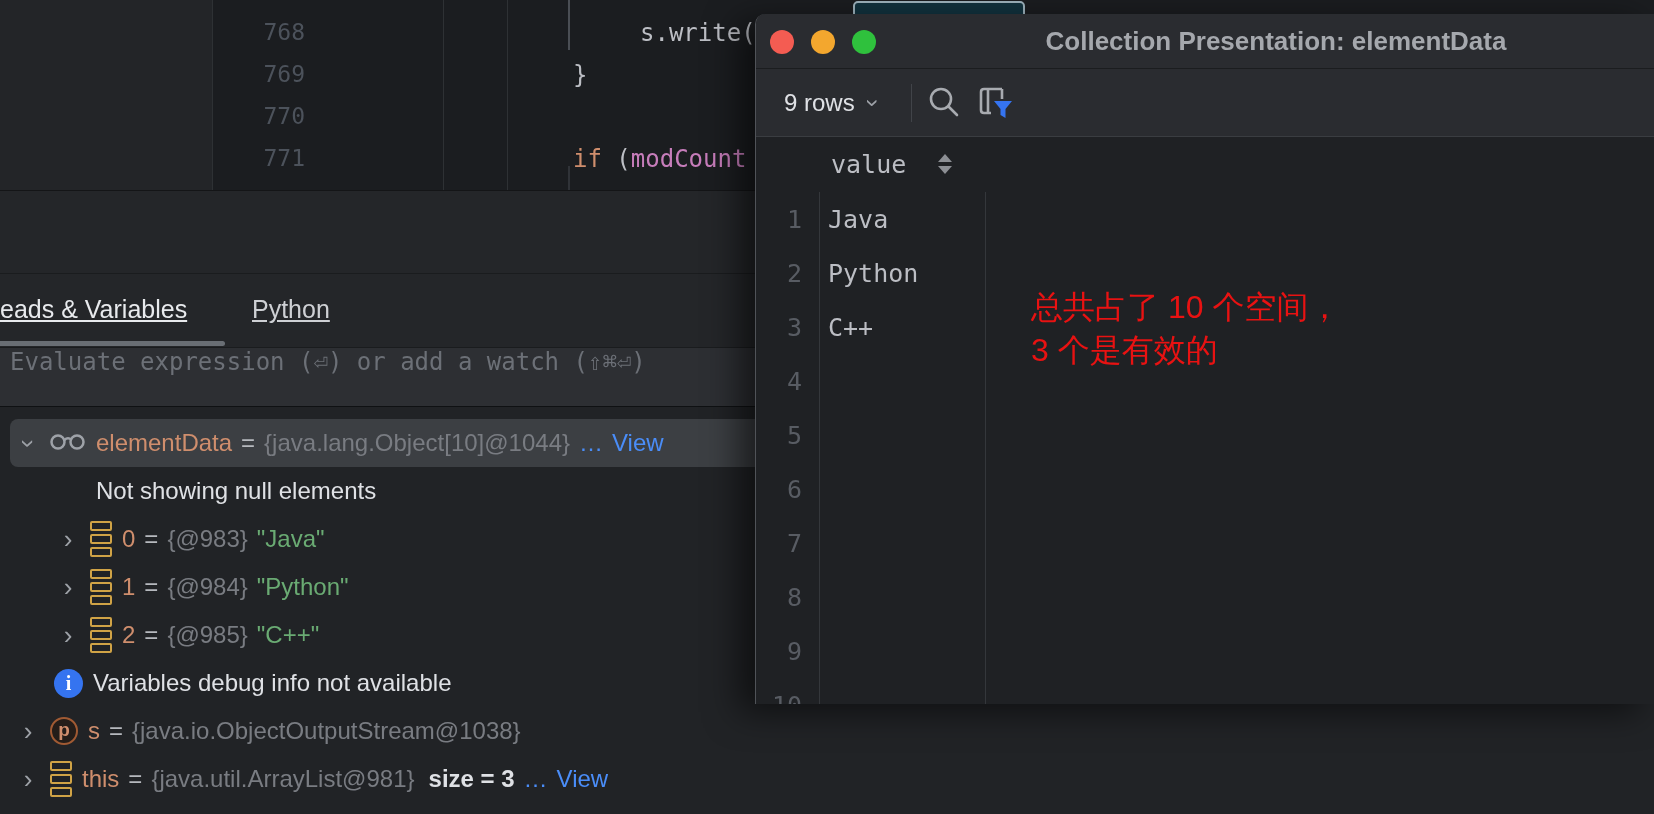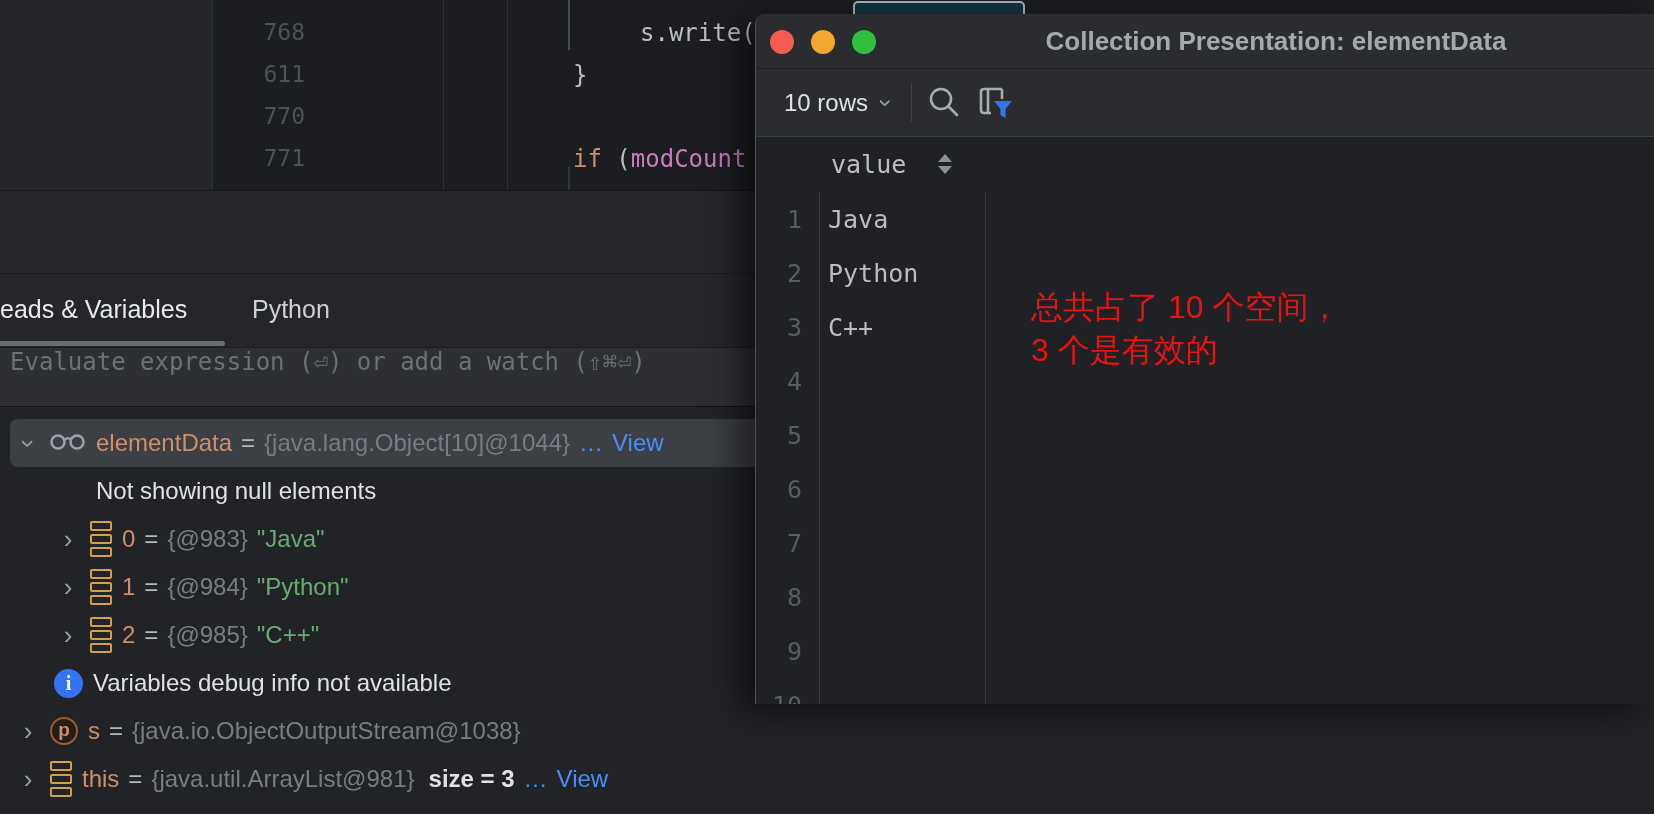--- a/index.html
+++ b/index.html
@@ -16,21 +16,21 @@
               text-align:right;color:#4c525b;font:23px "DejaVu Sans Mono",monospace;}
   .code-line{position:absolute;height:30px;line-height:30px;white-space:pre;
              font:24px "DejaVu Sans Mono",monospace;color:#bcbec4;}
   .tok-kw{color:#cf8e6d;} .tok-id{color:#c77dbb;}
 
   
   .band{position:absolute;left:0;top:190px;width:100%;height:83px;background:#242629;
         border-top:1px solid #141517;z-index:1;}
   .tabbar{position:absolute;left:0;top:273px;width:100%;height:74px;background:#242629;
           border-top:1px solid #1a1c1e;z-index:1;}
-  .tab{position:absolute;top:0;height:74px;line-height:70px;font-size:25px;color:#ced0d4;cursor:default;}
+  .tab{position:absolute;top:0;height:74px;line-height:70px;font-size:25px;color:#ced0d4;cursor:default;text-decoration:underline;}
   .tab.active{color:#e8eaed;}
   .tab-underline{position:absolute;left:0;top:67px;width:225px;height:5px;background:#696e74;
                  border-radius:0 3px 3px 0;}
   .evaluate{position:absolute;left:0;top:347px;width:100%;height:59px;background:#2d2f33;
             border-top:1px solid #1a1c1e;z-index:1;line-height:59px;padding-left:10px;box-sizing:border-box;
             font:24px "DejaVu Sans Mono",monospace;color:#6c7077;white-space:pre;}
 
   
   .tree{position:absolute;left:0;top:406px;width:100%;height:408px;background:#212326;
         border-top:1px solid #0f1113;z-index:1;}
@@ -110,21 +110,21 @@
 
   <div class="editor">
     <div class="left-block"></div>
     <div class="ed-vline" style="left:212px"></div>
     <div class="ed-vline" style="left:443px"></div>
     <div class="ed-vline" style="left:507px"></div>
     <div class="indent-guide-top"></div>
     <div class="indent-guide-bot"></div>
 
     <div class="gutter-num" style="top:19px">768</div>
-    <div class="gutter-num" style="top:61px">611</div>
+    <div class="gutter-num" style="top:61px">769</div>
     <div class="gutter-num" style="top:103px">770</div>
     <div class="gutter-num" style="top:145px">771</div>
 
     <div class="code-line" style="top:19px;left:640px">s.write(</div>
     <div class="code-line" style="top:61px;left:573px">}</div>
     <div class="code-line" style="top:145px;left:573px"><span class="tok-kw">if</span><span> (</span><span class="tok-id">modCount</span></div>
   </div>
 
   <div class="band"></div>
 
@@ -233,21 +233,21 @@
 
     <div class="titlebar">
       <span class="tl red"></span>
       <span class="tl yellow"></span>
       <span class="tl green"></span>
       <div class="win-title">Collection Presentation: elementData</div>
     </div>
 
     <div class="toolbar">
       <div class="rows-btn">
-        <span class="rows-label">10 rows</span>
+        <span class="rows-label">9 rows</span>
         <span class="rows-caret"></span>
       </div>
       <div class="tb-sep"></div>
       <div class="tb-icon" style="left:170px;top:15px">
         <svg width="34" height="36" viewBox="0 0 34 36" fill="none">
           <circle cx="15" cy="15" r="10" stroke="#a8abb0" stroke-width="2.6"></circle>
           <line x1="22.5" y1="22.5" x2="31" y2="31" stroke="#a8abb0" stroke-width="2.6" stroke-linecap="round"></line>
         </svg>
       </div>
       <div class="tb-icon" style="left:221px;top:17px">

